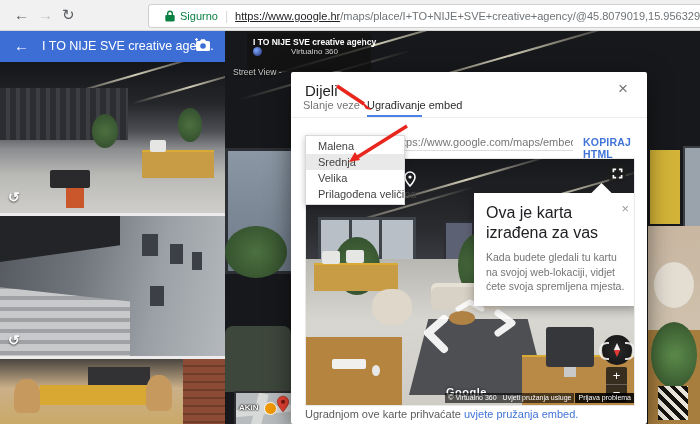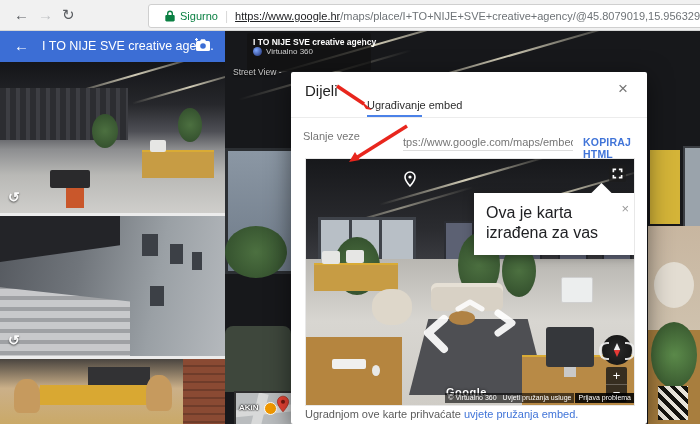--- a/index.html
+++ b/index.html
@@ -56,37 +56,37 @@
   #rstrip .winr{left:35px;top:116px;width:16px;height:86px;background:#9aa3ab;border:2px solid #3a3d42;}
   #rstrip .beige{left:0;top:196px;width:52px;height:108px;background:linear-gradient(180deg,#c8b6a0,#cfc2ae);}
   #rstrip .chairw{left:6px;top:232px;width:40px;height:46px;background:#e3ddd2;border-radius:50%;}
   #rstrip .deskw{left:0;top:300px;width:52px;height:94px;background:#a87e3e;}
   #rstrip .plant{left:3px;top:292px;width:46px;height:66px;border-radius:50%;background:radial-gradient(circle,#5b8a4a,#33502b);}
   #rstrip .pot{left:10px;top:356px;width:30px;height:34px;background:repeating-linear-gradient(45deg,#15140f 0 4px,#e8e4da 4px 8px);}
   
   #svcard{left:22px;top:3px;width:112px;height:30px;background:rgba(18,18,18,.74);border-radius:2px;color:#fff;padding:4px 6px;z-index:3;}
   #svcard .t{font-size:8.5px;font-weight:bold;white-space:nowrap;}
   #svcard .dots{position:absolute;right:4px;top:4px;color:#bbb;font-size:9px;}
-  #svcard .row{display:flex;align-items:flex-start;margin-top:0;}
+  #svcard .row{display:flex;align-items:flex-start;margin-top:0;gap:25px;}
   #svcard .ava{width:9px;height:9px;border-radius:50%;background:radial-gradient(circle at 35% 35%,#7fa8ff,#1b2a6b);margin-right:4px;}
   #svcard .a{font-size:8px;color:#d0d0d0;white-space:nowrap;}
   #svlabel{left:8px;top:37px;font-size:8.5px;color:#c9c9c9;text-shadow:0 1px 2px #000;z-index:3;white-space:nowrap;}
   
   #minimap{left:9px;top:361px;width:57px;height:33px;background:#b9bcbe;border-top:2px solid #2e2e2e;border-left:2px solid #2e2e2e;z-index:3;overflow:hidden;}
   #minimap .road{position:absolute;left:18px;top:0;width:10px;height:40px;background:#d8d9d9;transform:rotate(14deg);}
   #minimap .road2{position:absolute;left:-4px;top:14px;width:70px;height:7px;background:#d8d9d9;transform:rotate(-6deg);}
   #minimap .lbl{position:absolute;left:3px;top:10px;font-size:8px;font-weight:bold;color:#fff;text-shadow:0 0 2px #000,0 0 2px #000;}
   #minimap .poi{position:absolute;left:28px;top:9px;width:11px;height:11px;border-radius:50%;background:#f29900;border:1px solid #fff;}
 
   
   #dialog{left:291px;top:72px;width:356px;height:352px;background:#fff;border-radius:2px;box-shadow:0 6px 24px rgba(0,0,0,.5);z-index:10;}
   #dlg-title{left:14px;top:10px;font-size:15px;color:#212121;}
   #dlg-close{left:327px;top:8px;font-size:17px;color:#757575;line-height:17px;}
   .tab{top:27px;font-size:11px;}
-  #tab1{left:12px;color:#767676;margin-top:31px;}
+  #tab1{left:12px;color:#767676;}
   #tab2{left:76px;color:#2d2d2d;}
   #tab-underline{left:76px;top:43px;width:55px;height:2px;background:#4b82e8;}
   #dlg-divider{left:0;top:45px;width:356px;height:1px;background:#ececec;}
   #embed-input{left:112px;top:62px;width:170px;height:16px;border:none;border-bottom:1px solid #ddd;font-size:11px;color:#757575;background:transparent;padding:0;white-space:nowrap;overflow:hidden;font-family:"Liberation Sans",sans-serif;}
   #copy-btn{left:292px;top:64px;font-size:10.5px;font-weight:bold;color:#4074d8;letter-spacing:.2px;}
   #size-menu{left:14px;top:63px;width:98px;background:#fff;border:1px solid #d9d9d9;box-shadow:0 2px 6px rgba(0,0,0,.25);z-index:15;padding:2px 0;}
   .menu-item{height:16px;line-height:16px;font-size:11px;color:#444;padding-left:12px;white-space:nowrap;}
   .menu-item.hl{background:#e9e9e9;}
   #dlg-footer{left:14px;top:336px;font-size:11px;color:#5c5c5c;white-space:nowrap;}
   #dlg-footer a{color:#4074d8;text-decoration:none;}
@@ -242,20 +242,26 @@
     <div class="abs" id="dlg-title">Dijeli</div>
     <div class="abs" id="dlg-close">×</div>
     <div class="abs tab" id="tab1">Slanje veze</div>
     <div class="abs tab" id="tab2">Ugrađivanje embed</div>
     <div class="abs" id="tab-underline"></div>
     <div class="abs" id="dlg-divider"></div>
 
     <input class="abs" id="embed-input" readonly="" value="tps://www.google.com/maps/embed?pb=!4v152455" style="">
     <div class="abs" id="copy-btn">KOPIRAJ HTML</div>
 
+    <div class="abs" id="size-menu">
+      <div class="menu-item">Malena</div>
+      <div class="menu-item hl">Srednja</div>
+      <div class="menu-item">Velika</div>
+      <div class="menu-item">Prilagođena veličina</div>
+    </div>
 
     <div class="abs" id="map">
       <div class="abs ceiling"></div>
       <div class="streak" style="left:70px;top:20px;width:180px;"></div>
       <div class="streak" style="left:170px;top:34px;width:170px;"></div>
       <div class="streak" style="left:20px;top:48px;width:150px;opacity:.6"></div>
       <div class="abs bigwin">
           <i style="left:28px"></i>
           <i style="left:58px"></i>
         </div>
@@ -312,20 +318,21 @@
       <div class="abs" id="attrbar">
         <span>© Virtualno 360</span>
         <span>Uvjeti pružanja usluge</span>
         <span class="report">Prijava problema</span>
       </div>
 
       <div class="abs" id="tooltip" style="left:168px;top:34px;">
         <div class="tail"></div>
         <h3>Ova je karta izrađena za vas</h3>
         <span class="x">×</span>
+        <p>Kada budete gledali tu kartu na svojoj web-lokaciji, vidjet ćete svoja spremljena mjesta.</p>
       </div>
     </div>
 
     <div class="abs" id="dlg-footer"><span>Ugradnjom ove karte prihvaćate </span><a href="#">uvjete pružanja embed.</a></div>
   </div>
 
   <svg class="abs" id="arrows" viewBox="0 0 700 424">
     <line x1="337" y1="86" x2="364" y2="104" stroke="#e8261d" stroke-width="3.5"></line>
     <polygon points="372,110 360,100 366,109" fill="#e8261d"></polygon>
     <polygon points="372,110 361,101 366,108 360,100" fill="#e8261d"></polygon>

